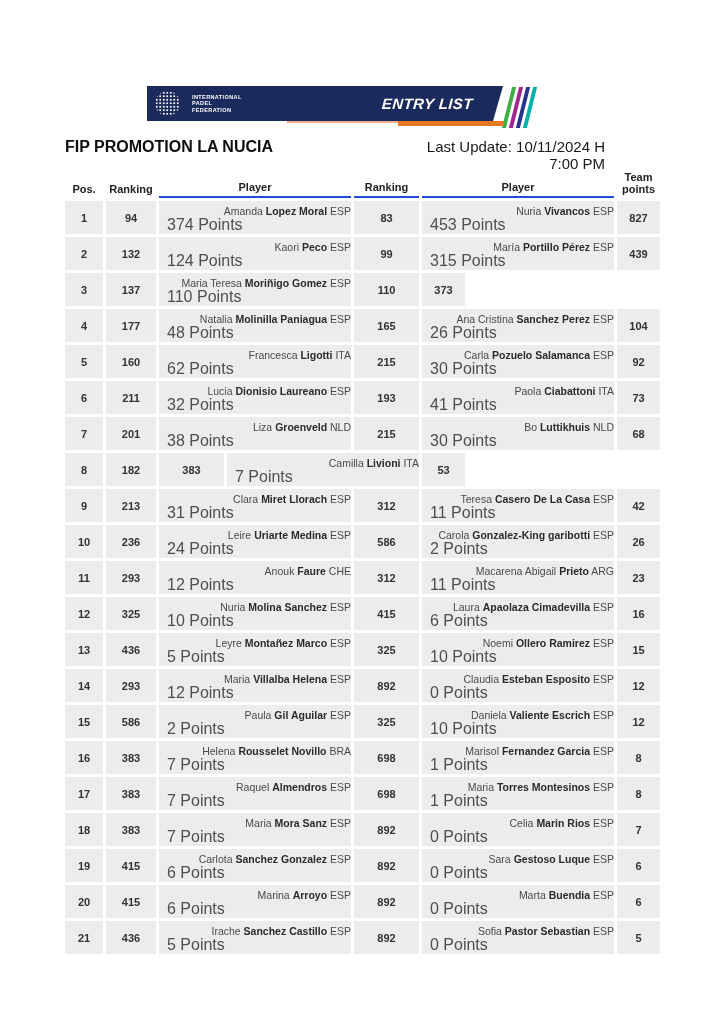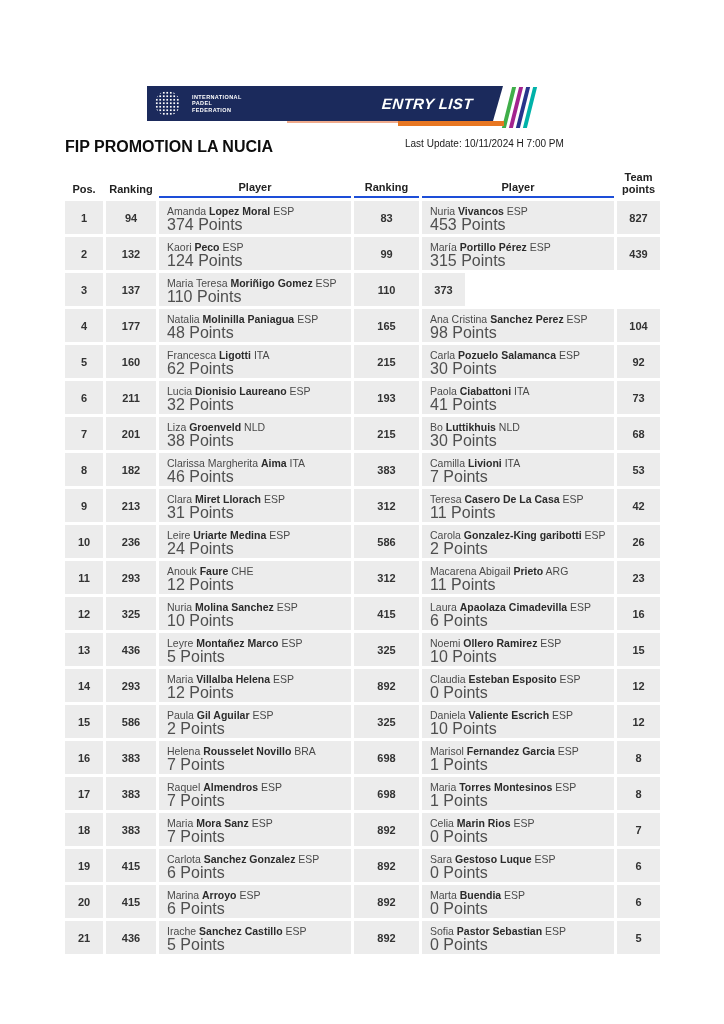--- a/index.html
+++ b/index.html
@@ -22,43 +22,43 @@
   .entry-list{margin-left:auto;margin-right:30px;font-size:15px;font-weight:bold;
               font-style:italic;letter-spacing:0.4px;transform:skewX(-4deg);}
   .stripes{position:absolute;left:360px;top:1px;height:41px;display:flex;gap:3px;
            transform:skewX(-14deg);}
   .stripe{width:4px;height:100%;}
   .underline-thin{position:absolute;left:140px;top:35px;width:112px;height:2px;background:#f0ab8c;}
   .underline-thick{position:absolute;left:251px;top:35px;width:106px;height:5px;background:#e87722;}
 
   
   .event-title{position:absolute;left:65px;top:138px;font-size:16px;font-weight:bold;color:#0d0d0d;}
-  .last-update{position:absolute;left:405px;top:138px;width:200px;font-size:10px;color:#1a1a1a;
-               text-align:left;}
+  .last-update{position:absolute;left:405px;top:138px;width:200px;font-size:15px;color:#1a1a1a;
+               text-align:right;}
 
   
   .table{position:absolute;left:65px;top:172px;width:595px;}
   .thead,.trow{display:flex;gap:3px;}
   .thead{height:26px;align-items:flex-end;padding-bottom:1px;}
   .hcell{font-size:11px;font-weight:bold;color:#222;display:flex;align-items:flex-end;
          justify-content:center;text-align:center;line-height:12px;padding-bottom:3px;}
   .hcell.bordered{border-bottom:2px solid #1d4ed8;}
   .c-pos{width:38px;flex:0 0 auto;}
   .c-rank{width:50px;flex:0 0 auto;}
   .c-player{width:192px;flex:0 0 auto;}
   .c-rank2{width:65px;flex:0 0 auto;}
   .c-team{width:43px;flex:0 0 auto;}
 
   .tbody{margin-top:2px;}
   .trow{margin-bottom:3px;}
   .cell{background:#ececec;height:33px;}
   .numcell{display:flex;align-items:center;justify-content:center;
            font-size:11px;font-weight:bold;color:#333;}
   .playercell{padding:3px 0 0 8px;box-sizing:border-box;}
-  .pname{font-size:10.5px;line-height:14px;color:#4a4a4a;white-space:nowrap;}
+  .pname{font-size:10.5px;line-height:14px;color:#4a4a4a;white-space:nowrap;text-align:right;}
   .pname b{color:#2b2b2b;}
   .ppoints{font-size:16px;line-height:13px;color:#4f4f4f;}
 </style>
 </head>
 <body>
 
 <div class="page">
 
   <div class="banner">
     <div class="banner-navy" style="background: rgb(27, 42, 92);">
@@ -167,21 +167,21 @@
       </div>
       <div class="ppoints">48 Points</div>
     </div>
     <div class="cell numcell c-rank2">165</div>
     <div class="cell playercell c-player">
       <div class="pname">
         <span>Ana Cristina</span>
         <b>Sanchez Perez</b>
         <span>ESP</span>
       </div>
-      <div class="ppoints">98 Points</div>
+      <div class="ppoints">26 Points</div>
     </div>
     <div class="cell numcell c-team">104</div>
   </div>
 
   <div class="trow">
     <div class="cell numcell c-pos">5</div>
     <div class="cell numcell c-rank">160</div>
     <div class="cell playercell c-player">
       <div class="pname">
         <span>Francesca</span>
@@ -244,28 +244,20 @@
         <span>NLD</span>
       </div>
       <div class="ppoints">30 Points</div>
     </div>
     <div class="cell numcell c-team">68</div>
   </div>
 
   <div class="trow">
     <div class="cell numcell c-pos">8</div>
     <div class="cell numcell c-rank">182</div>
-    <div class="cell playercell c-player">
-      <div class="pname">
-        <span>Clarissa Margherita</span>
-        <b>Aima</b>
-        <span>ITA</span>
-      </div>
-      <div class="ppoints">46 Points</div>
-    </div>
     <div class="cell numcell c-rank2">383</div>
     <div class="cell playercell c-player">
       <div class="pname">
         <span>Camilla</span>
         <b>Livioni</b>
         <span>ITA</span>
       </div>
       <div class="ppoints">7 Points</div>
     </div>
     <div class="cell numcell c-team">53</div>

